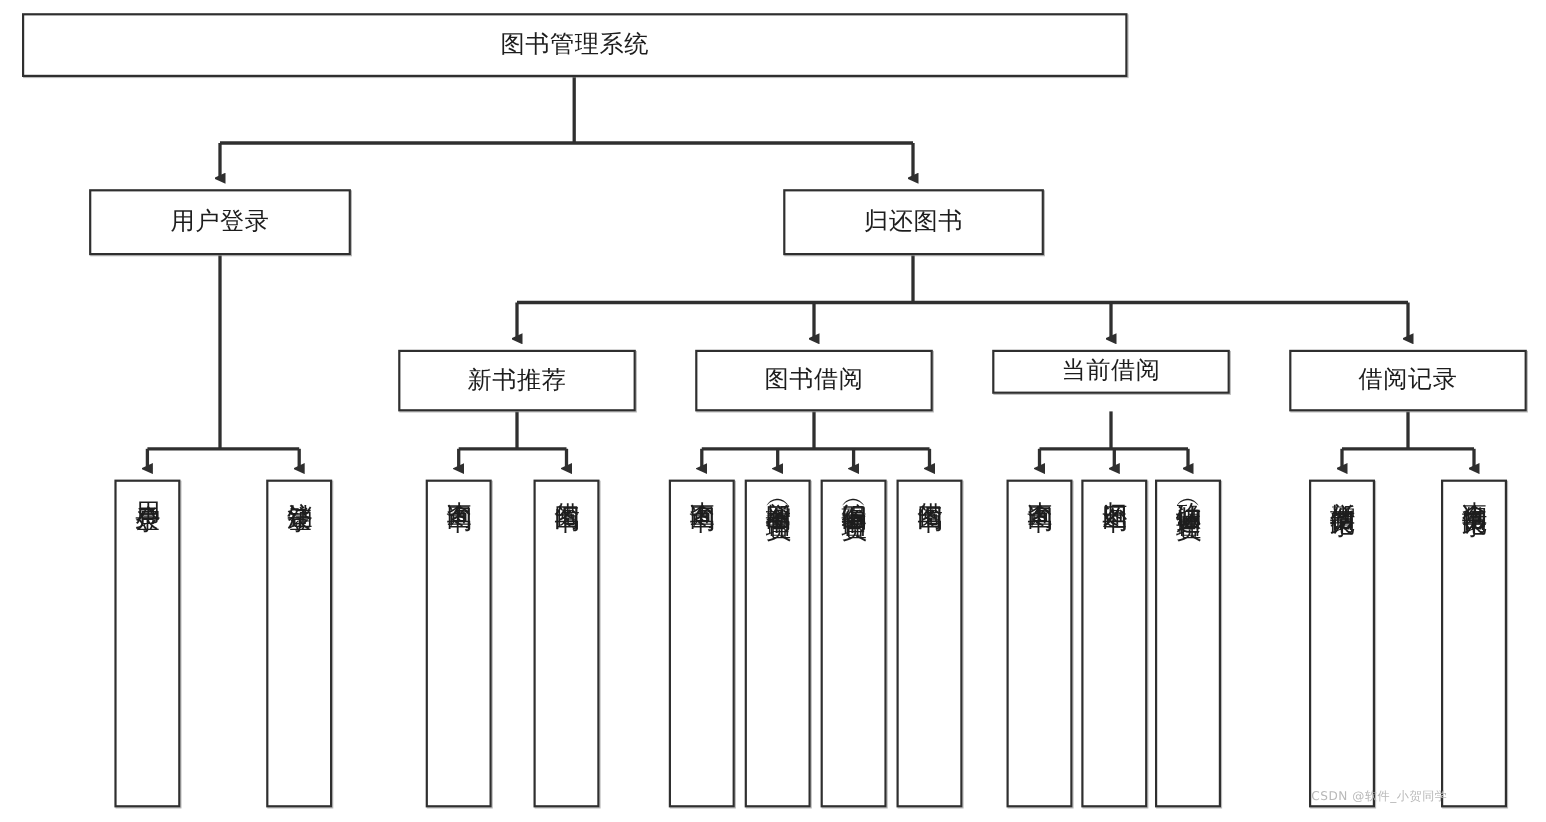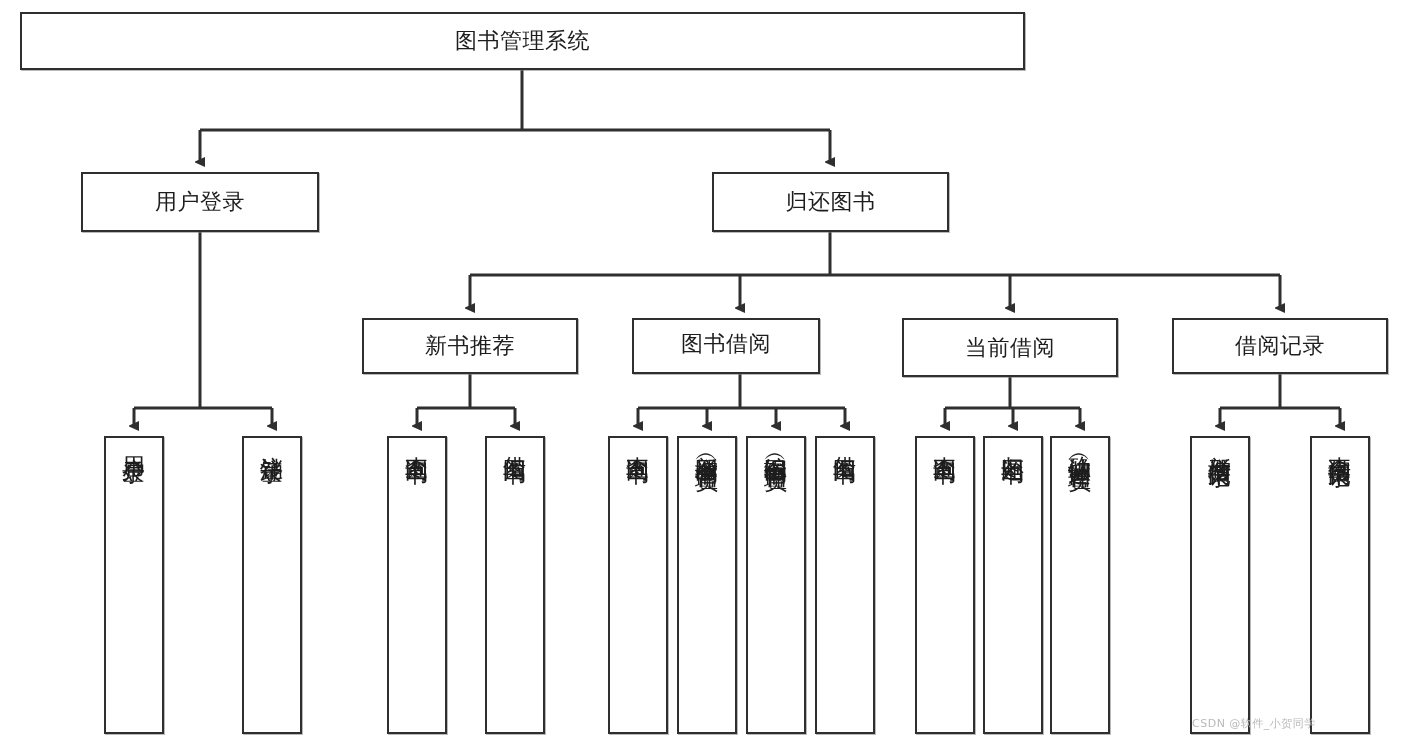--- a/index.html
+++ b/index.html
@@ -133,24 +133,24 @@
   <div class="node" id="node-l2-0" style="left: 81px; top: 172px; width: 238px; height: 60px;">
     <span class="label">用户登录</span>
   </div>
   <div class="node" id="node-l2-1" style="left: 712px; top: 172px; width: 237px; height: 60px;">
     <span class="label">归还图书</span>
   </div>
 
   <div class="node" id="node-l3-0" style="left: 362px; top: 318px; width: 216px; height: 56px; font-family: Liberation Serif, serif;">
     <span class="label">新书推荐</span>
   </div>
-  <div class="node" id="node-l3-1" style="left: 632px; top: 318px; width: 188px; height: 56px; font-family: Liberation Mono, monospace;">
+  <div class="node" id="node-l3-1" style="left: 632px; top: 318px; width: 216px; height: 56px;">
     <span class="label">图书借阅</span>
   </div>
-  <div class="node" id="node-l3-2" style="left: 902px; top: 318px; width: 216px; height: 59px;">
+  <div class="node" id="node-l3-2" style="left: 902px; top: 318px; width: 216px; height: 40px;">
     <span class="label">当前借阅</span>
   </div>
   <div class="node" id="node-l3-3" style="left: 1172px; top: 318px; width: 216px; height: 56px;">
     <span class="label">借阅记录</span>
   </div>
 
   <div class="node vertical" id="node-leaf-0" style="left: 104px; top: 436px; width: 60px; height: 298px;">
     <span class="label">用户登录</span>
   </div>
   <div class="node vertical" id="node-leaf-1" style="left: 242px; top: 436px; width: 60px; height: 298px;">

